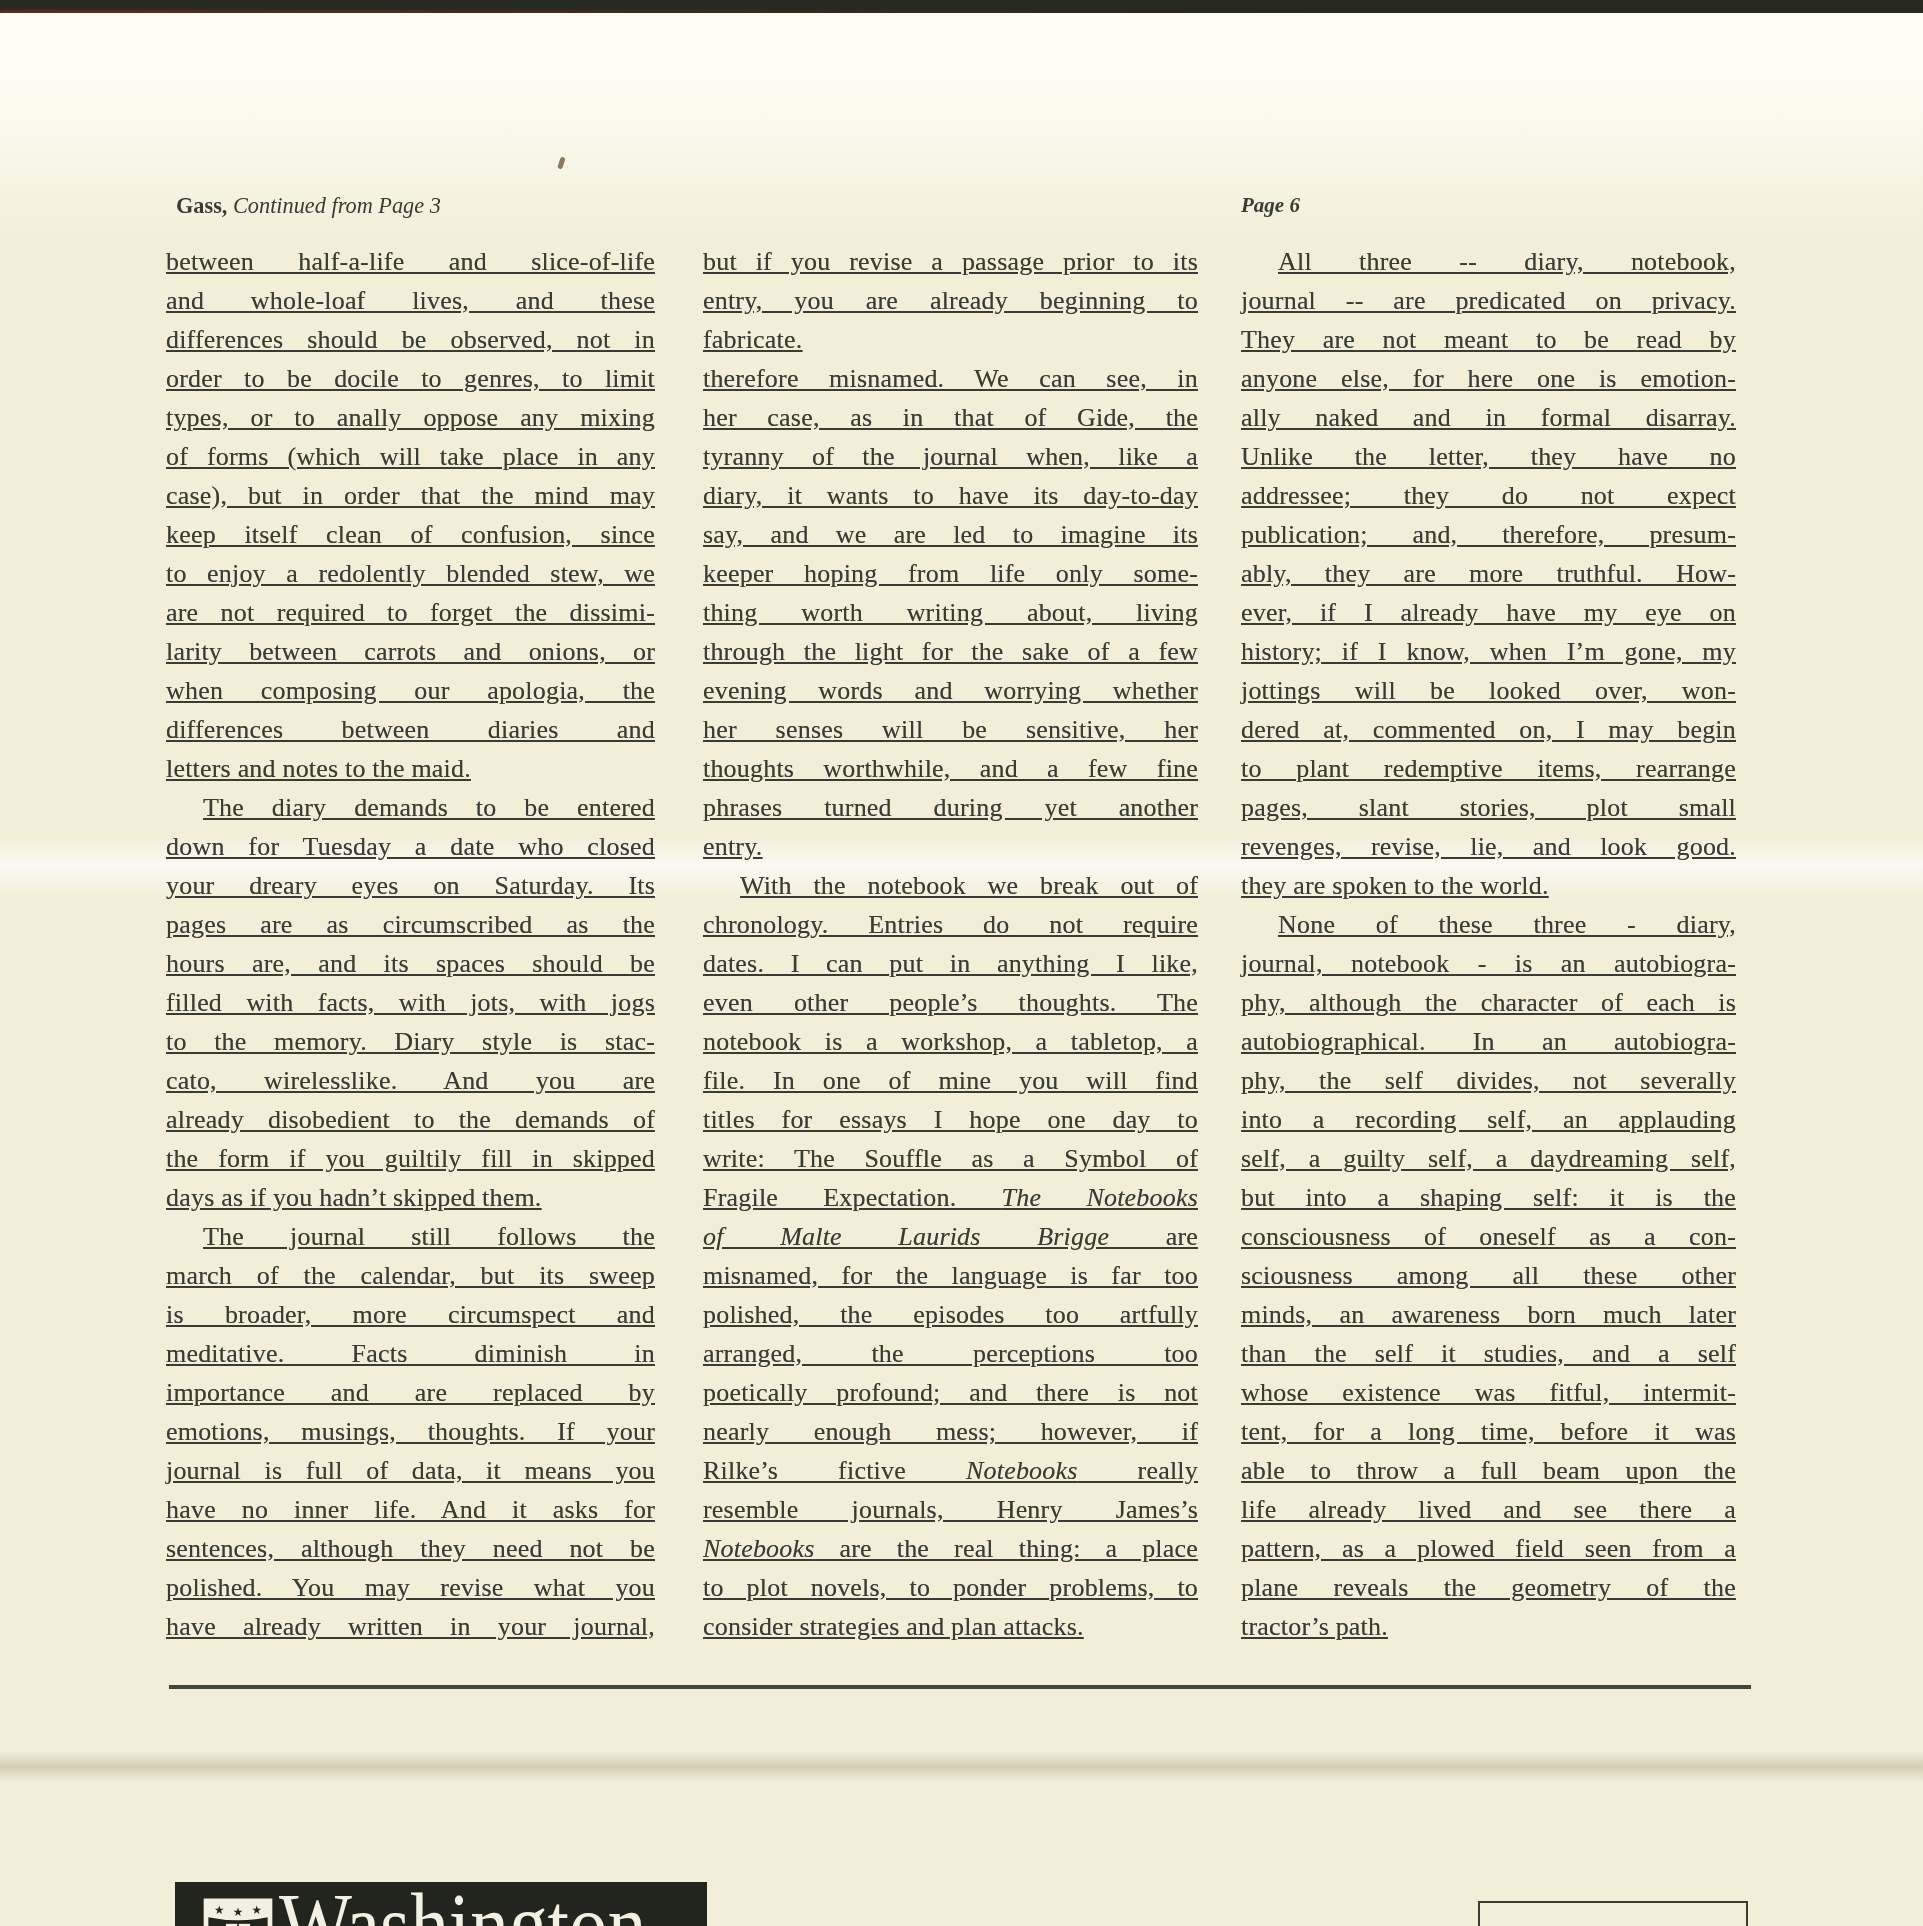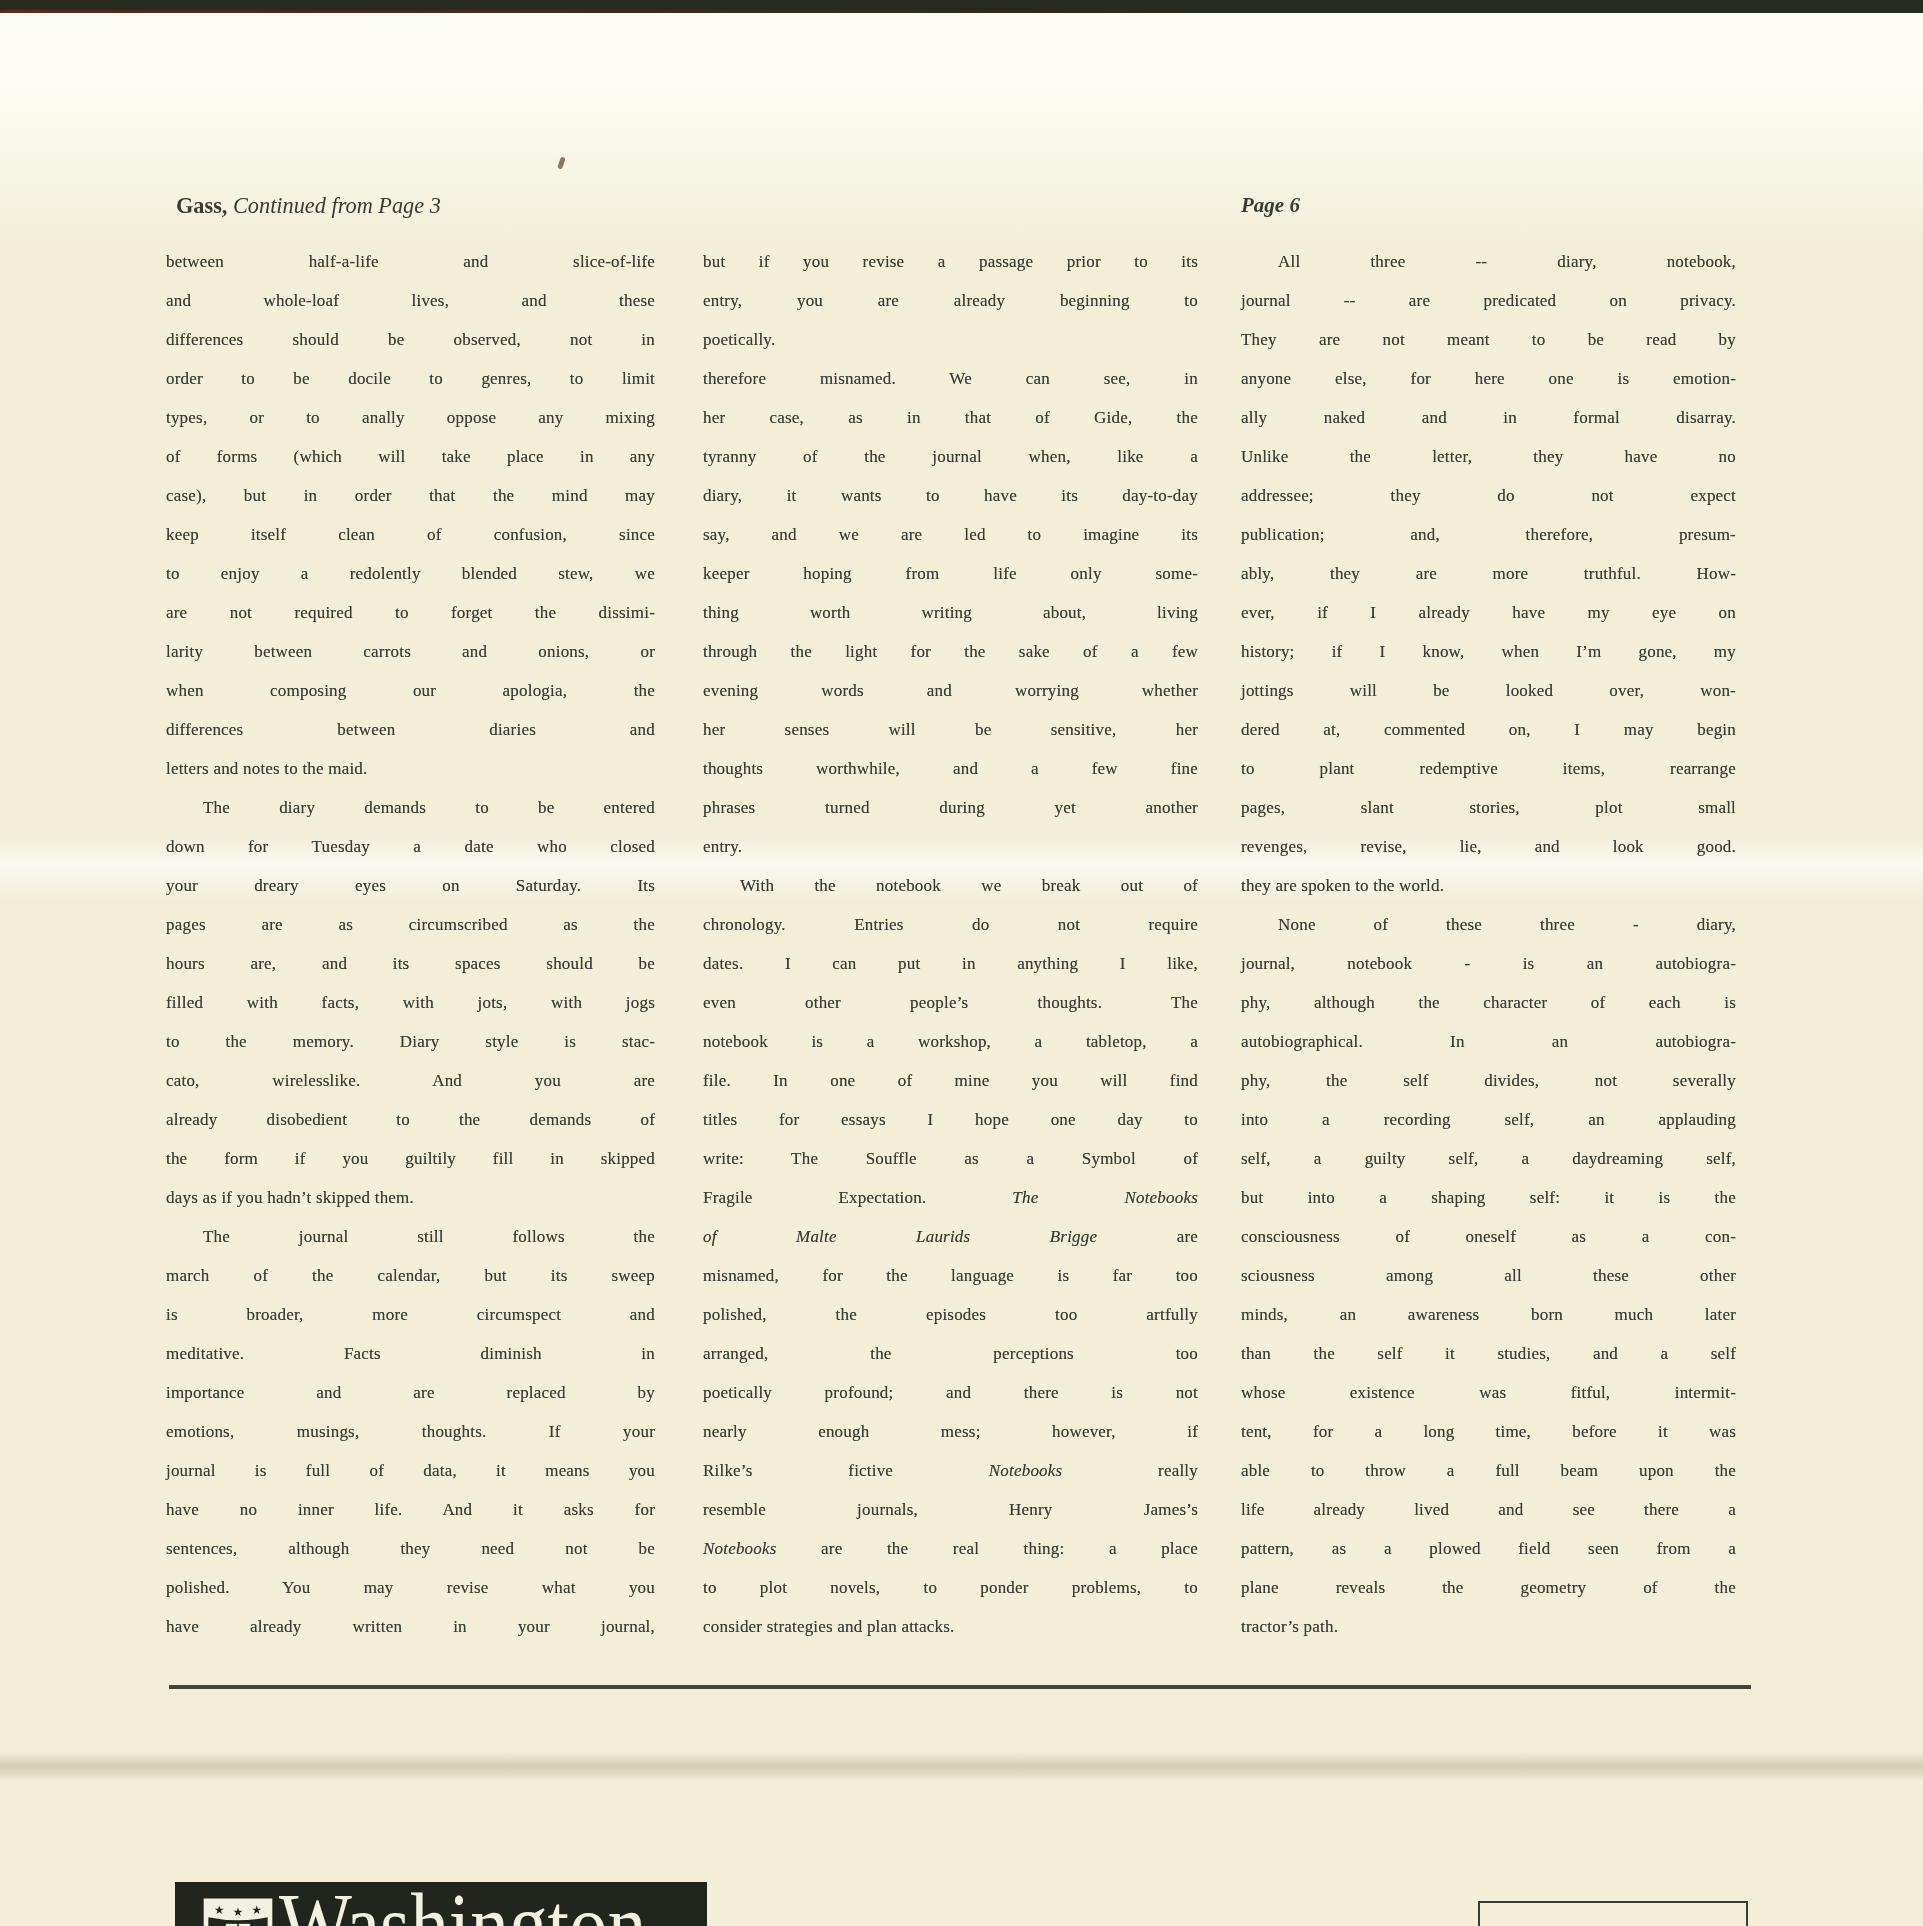--- a/index.html
+++ b/index.html
@@ -23,22 +23,22 @@
   .stray-tick{position:absolute;left:559px;top:157px;width:5px;height:11.6px;border-radius:2.7px;
     background:#6e5a38;opacity:.8;transform:rotate(18deg);}
 
   
   .ink{color:#383c32;}
   .page-header-left{position:absolute;left:176px;top:193px;width:489px;font-size:22.3px;line-height:25px;}
   .page-header-left b{font-weight:bold;}
   .page-header-left i{font-style:italic;}
   .page-header-right{position:absolute;left:1241px;top:193px;width:494px;font-size:21px;
     line-height:25px;font-style:italic;font-weight:bold;}
-  .col{position:absolute;top:242px;font-size:17px;line-height:39px;letter-spacing:0.2px;
-    text-shadow:0 0 0.4px rgba(55,58,48,.55);}
+  .col{position:absolute;top:242px;font-size:26px;line-height:39px;letter-spacing:0.2px;
+    text-shadow:0 0 0.4px rgba(55,58,48,.55);text-decoration:underline;}
   .col .line{text-align:justify;text-align-last:justify;white-space:normal;}
   .col .line.para-end{text-align-last:left;}
   .col .line.indent{text-indent:37px;}
   #col1{left:166px;width:489px;}
   #col2{left:703px;width:495px;}
   #col3{left:1241px;width:495px;}
   .divider{position:absolute;left:169px;top:1685px;width:1582px;height:3.5px;background:#42463a;}
 
   
   .logo-block{position:absolute;left:175px;top:1882px;width:532px;height:154px;background:#22251d;}
@@ -101,21 +101,21 @@
     <div class="line"><span>emotions, musings, thoughts.  If your</span></div>
     <div class="line"><span>journal is full of data, it means you</span></div>
     <div class="line"><span>have no inner life.  And it asks for</span></div>
     <div class="line"><span>sentences, although they need not be</span></div>
     <div class="line"><span>polished. You may revise what you</span></div>
     <div class="line"><span>have already written in your journal,</span></div>
   </div>
 <div id="col2" class="col ink">
     <div class="line"><span>but if you revise a passage prior to its</span></div>
     <div class="line"><span>entry, you are already beginning to</span></div>
-    <div class="line para-end"><span>poetically.</span></div>
+    <div class="line para-end"><span>fabricate.</span></div>
     <div class="line"><span>therefore misnamed.  We can see, in</span></div>
     <div class="line"><span>her case, as in that of Gide, the</span></div>
     <div class="line"><span>tyranny of the journal when, like a</span></div>
     <div class="line"><span>diary, it wants to have its day-to-day</span></div>
     <div class="line"><span>say, and we are led to imagine its</span></div>
     <div class="line"><span>keeper hoping from life only some-</span></div>
     <div class="line"><span>thing worth writing about, living</span></div>
     <div class="line"><span>through the light for the sake of a few</span></div>
     <div class="line"><span>evening words and worrying whether</span></div>
     <div class="line"><span>her senses will be sensitive, her</span></div>

